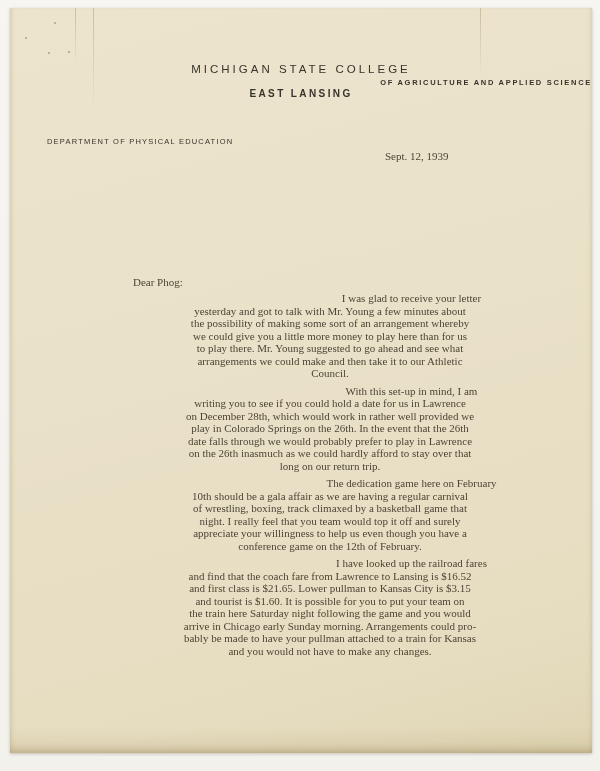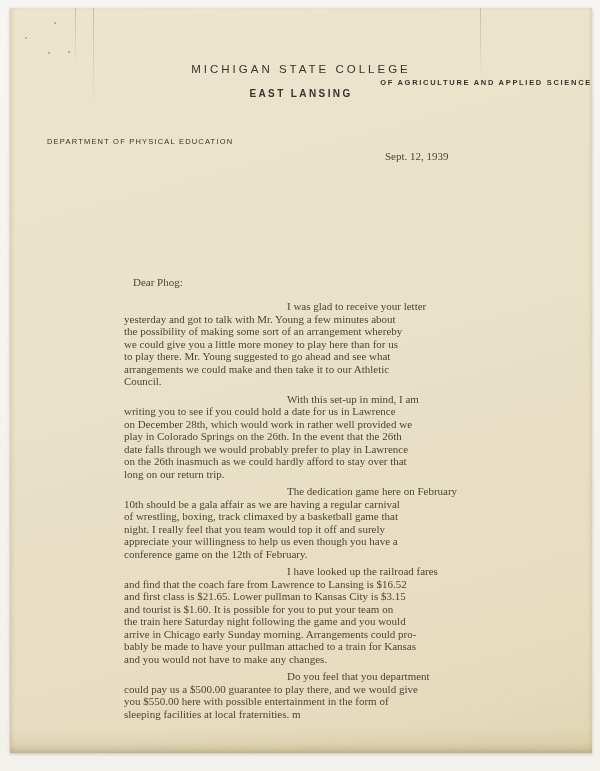--- a/index.html
+++ b/index.html
@@ -46,21 +46,21 @@
   .type {
     font-family: Liberation Serif, serif;
     font-size: 11px;
     line-height: 12.5px;
     color: #4e4536;
     white-space: pre-line;
   }
   .date { position: absolute; left: 375px; top: 142px; }
   .recipient { position: absolute; left: 114px; top: 204px; }
   .salutation { position: absolute; left: 114px; top: 268px; margin-left: 9px; }
-  .body-block { position: absolute; left: 114px; top: 292px; width: 412px; }
+  .body-block { position: absolute; left: 114px; top: 284px; width: 412px; text-align: center; }
   .para { margin: 0 0 5px 0; text-indent: 163px; }
   .speck { position: absolute; width: 2px; height: 2px; border-radius: 50%; background: #8a7a5c; opacity: 0.65; }
   .crease {
     position: absolute; width: 1px;
     background: linear-gradient(180deg, rgba(138,120,80,0.35), rgba(138,120,80,0));
   }
   .bottom-tone {
     position: absolute; left: 0; bottom: 0; width: 100%; height: 26px;
     background: linear-gradient(180deg, rgba(190,168,120,0) 0%, rgba(170,145,95,0.18) 100%);
   }
@@ -106,24 +106,20 @@
 appreciate your willingness to help us even though you have a
 conference game on the 12th of February.</p>
       <p class="type para">I have looked up the railroad fares
 and find that the coach fare from Lawrence to Lansing is $16.52
 and first class is $21.65.  Lower pullman to Kansas City is $3.15
 and tourist is $1.60.  It is possible for you to put your team on
 the train here Saturday night following the game and you would
 arrive in Chicago early Sunday morning.  Arrangements could pro-
 bably be made to have your pullman attached to a train for Kansas
 and you would not have to make any changes.</p>
-      <p class="type para">Do you feel that you department
-could pay us a $500.00 guarantee to play there, and we would give
-you $550.00 here with possible entertainment in the form of
-sleeping facilities at local fraternities. m</p>
     </div>
 
     <div class="speck" style="left:44px; top:14px;"></div>
     <div class="speck" style="left:15px; top:29px;"></div>
     <div class="speck" style="left:38px; top:44px;"></div>
     <div class="speck" style="left:58px; top:43px;"></div>
     <div class="crease" style="left:65px; top:0; height:60px;"></div>
     <div class="crease" style="left:83px; top:0; height:105px;"></div>
     <div class="crease" style="left:470px; top:0; height:70px;"></div>
     <div class="bottom-tone"></div>

